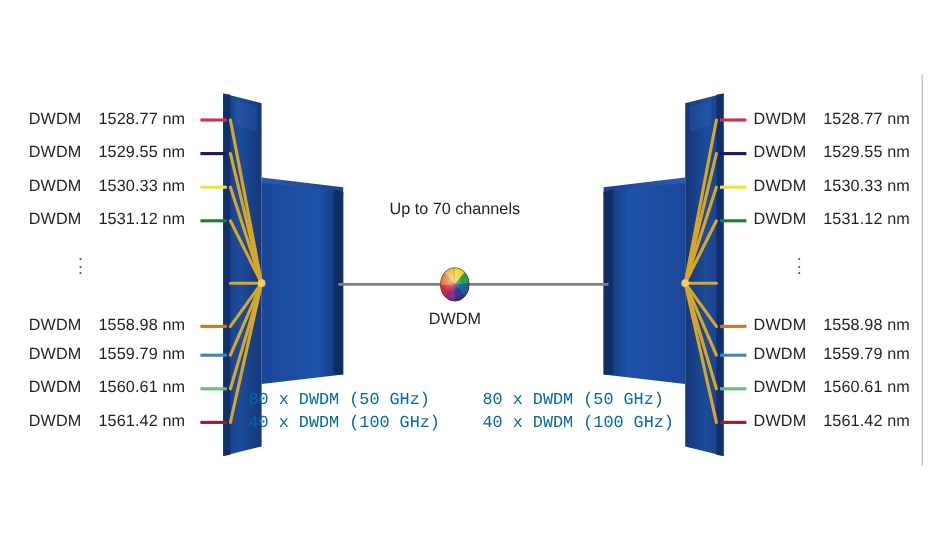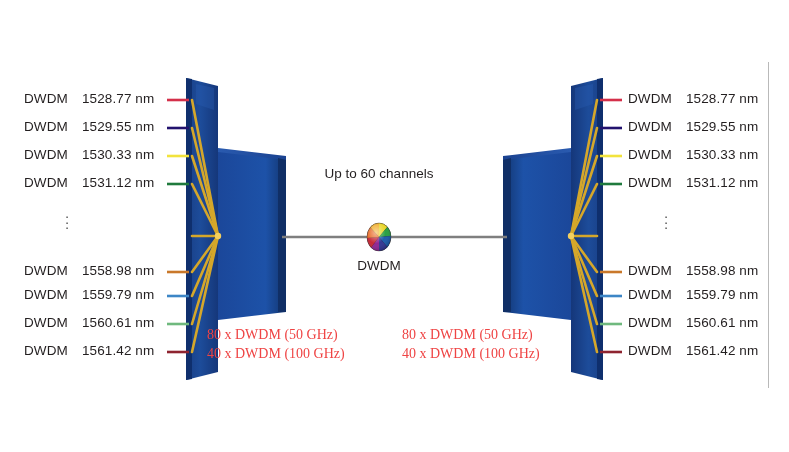--- a/index.html
+++ b/index.html
@@ -45,23 +45,23 @@
   .center-text {
     position: absolute;
     font-family: "Liberation Sans", sans-serif;
     font-size: 13.5px;
     color: #231f20;
     text-align: center;
     white-space: nowrap;
   }
   .mux-caption {
     position: absolute;
-    font-family: Liberation Serif, serif;
+    font-family: Liberation Mono, monospace;
     font-size: 14px;
-    color: #ef4444;
+    color: #0369a1;
     white-space: nowrap;
     line-height: 19px;
   }
   .ellipsis-dots {
     position: absolute;
     font-family: "Liberation Sans", sans-serif;
     font-size: 15px;
     color: #555;
     line-height: 5.5px;
     text-align: center;
@@ -248,21 +248,21 @@
   <div class="chan-label label-right" style="left:628px; top:287px;">
     <span class="tag">DWDM</span><span class="wl">1559.79 nm</span>
   </div>
   <div class="chan-label label-right" style="left:628px; top:315px;">
     <span class="tag">DWDM</span><span class="wl">1560.61 nm</span>
   </div>
   <div class="chan-label label-right" style="left:628px; top:343px;">
     <span class="tag">DWDM</span><span class="wl">1561.42 nm</span>
   </div>
 
-  <div class="center-text" style="left:289px; top:166px; width:180px;">Up to 60 channels</div>
+  <div class="center-text" style="left:289px; top:166px; width:180px;">Up to 70 channels</div>
   <div class="center-text" style="left:289px; top:258px; width:180px;">DWDM</div>
 
   <div class="mux-caption" style="left:207px; top:325px;">
     <div>80 x DWDM (50 GHz)</div>
     <div>40 x DWDM (100 GHz)</div>
   </div>
   <div class="mux-caption" style="left:402px; top:325px;">
     <div>80 x DWDM (50 GHz)</div>
     <div>40 x DWDM (100 GHz)</div>
   </div>

